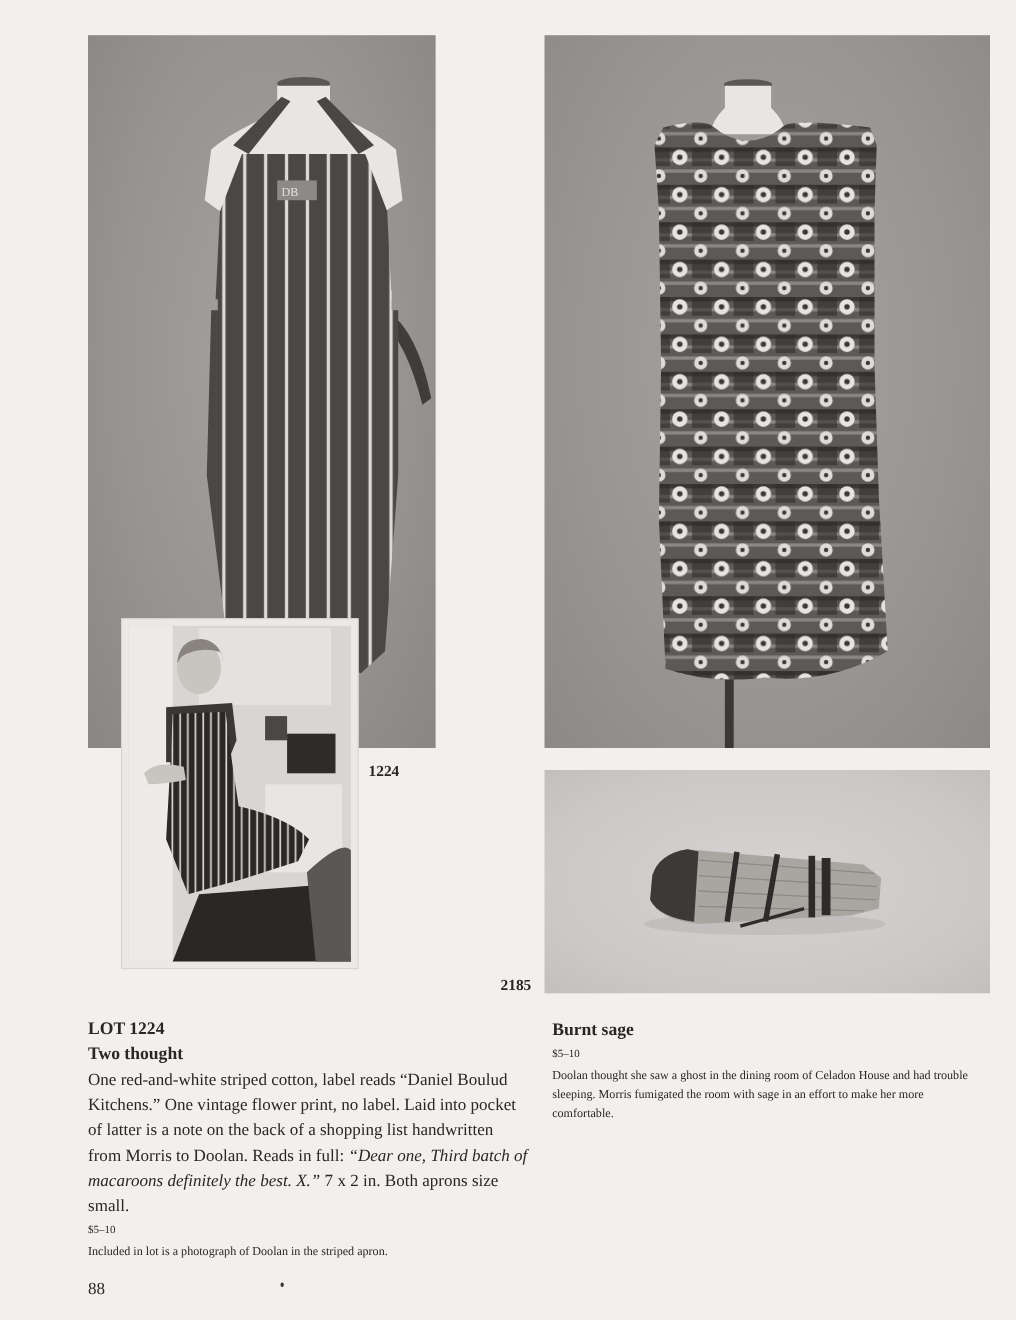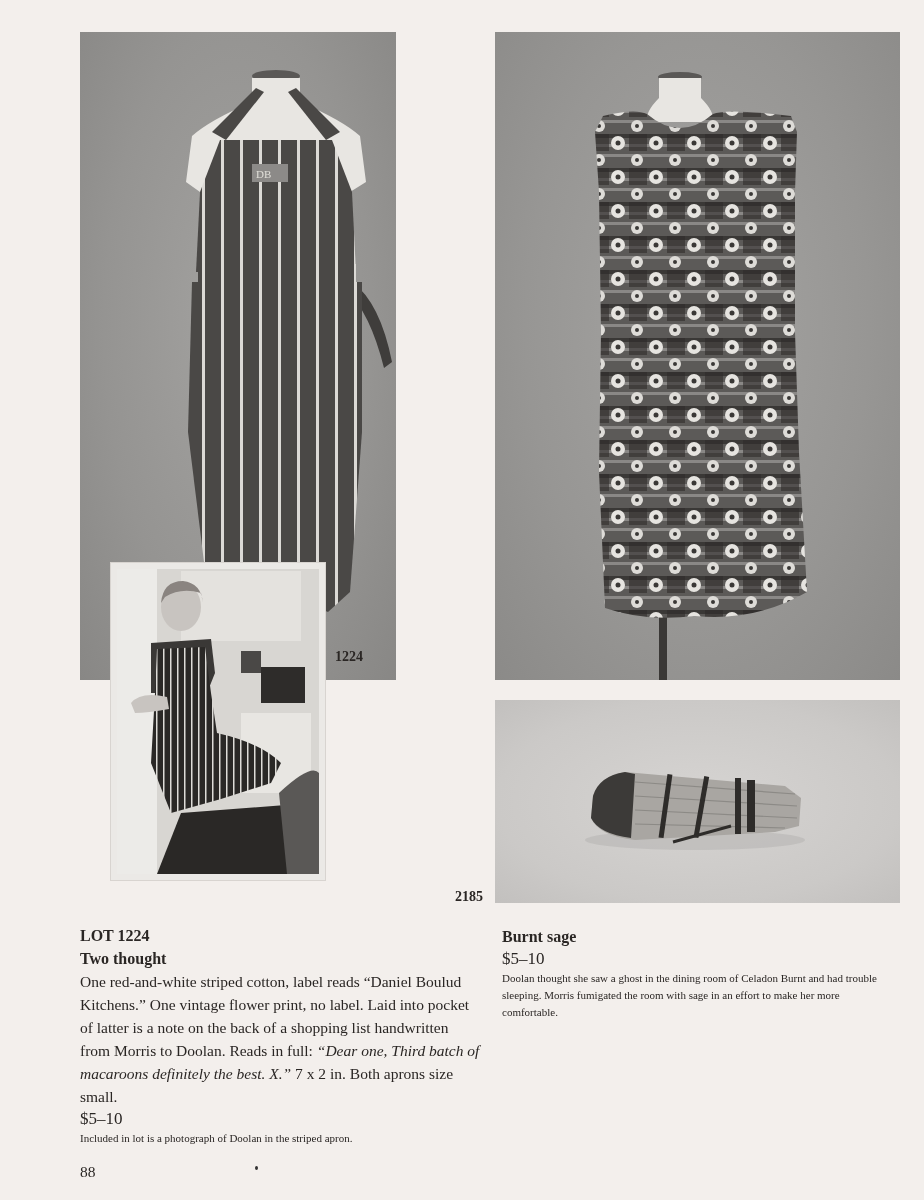--- a/index.html
+++ b/index.html
@@ -45,21 +45,21 @@
     .col {
       position: absolute;
       top: 925px;
     }
     #col-left { left: 80px; width: 400px; }
     #col-right { left: 502px; width: 400px; }
     .lot-id { font-weight: bold; font-size: 16px; line-height: 22px; }
     .lot-title { font-weight: bold; font-size: 16px; line-height: 23px; }
     .lot-desc { font-size: 15.5px; line-height: 23px; }
     .lot-desc em { font-style: italic; }
-    .lot-price { font-size: 17px; line-height: 22px; }
+    .lot-price { font-size: 10px; line-height: 22px; }
     .lot-note { font-size: 11px; line-height: 17px; }
     #page-number {
       position: absolute; left: 80px; top: 1163px;
       font-size: 15.5px;
     }
     #speck {
       position: absolute; left: 255px; top: 1166px;
       width: 3px; height: 4px; background: #333; border-radius: 50%;
     }
     svg { display: block; }
@@ -166,31 +166,31 @@
         <rect x="3" width="1.5" height="10" fill="#dedcd8"></rect>
       </pattern>
     </defs>
     <path d="M40 80 L100 76 L104 110 L96 130 L40 130 Z" fill="#3a3836"></path>
     <path d="M46 86 L94 84 L100 130 L106 170 Q150 180 170 200 L160 220 L110 236 L60 250 L40 200 L44 130 Z" fill="url(#snapStripes)"></path>
 
     <path d="M20 140 Q30 128 56 134 L58 146 Q36 150 24 150 Z" fill="#c8c4c0"></path>
   </svg>
 </div>
 
-<div class="label-num" style="left:335px; top:649px;">1224</div>
+<div class="label-num" style="left:335px; top:694px;">1224</div>
 <div class="label-num" style="left:455px; top:889px;">2185</div>
 
 <div class="col" id="col-left">
   <div class="lot-id">LOT 1224</div>
   <div class="lot-title">Two thought</div>
   <div class="lot-desc"><span>One red-and-white striped cotton, label reads “Daniel Boulud Kitchens.” One vintage flower print, no label. Laid into pocket of latter is a note on the back of a shopping list handwritten from Morris to Doolan. Reads in full: </span><em>“Dear one, Third batch of macaroons definitely the best. X.”</em><span> 7 x 2 in. Both aprons size small.</span></div>
   <div class="lot-price">$5–10</div>
   <div class="lot-note">Included in lot is a photograph of Doolan in the striped apron.</div>
 </div>
 
 <div class="col" id="col-right">
   <div class="lot-title">Burnt sage</div>
   <div class="lot-price">$5–10</div>
-  <div class="lot-note" style="width:395px;">Doolan thought she saw a ghost in the dining room of Celadon Burnt and had trouble sleeping. Morris fumigated the room with sage in an effort to make her more comfortable.</div>
+  <div class="lot-note" style="width:395px;">Doolan thought she saw a ghost in the dining room of Celadon House and had trouble sleeping. Morris fumigated the room with sage in an effort to make her more comfortable.</div>
 </div>
 
 <div id="page-number">88</div>
 <div id="speck"></div>
 
 </body></html>

